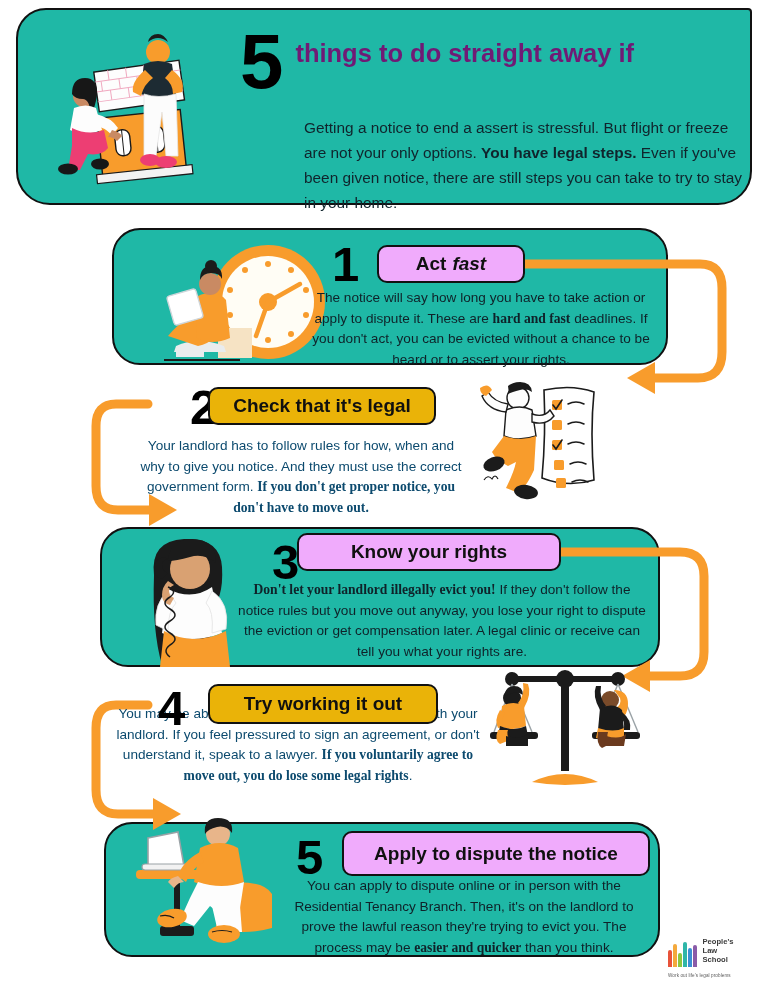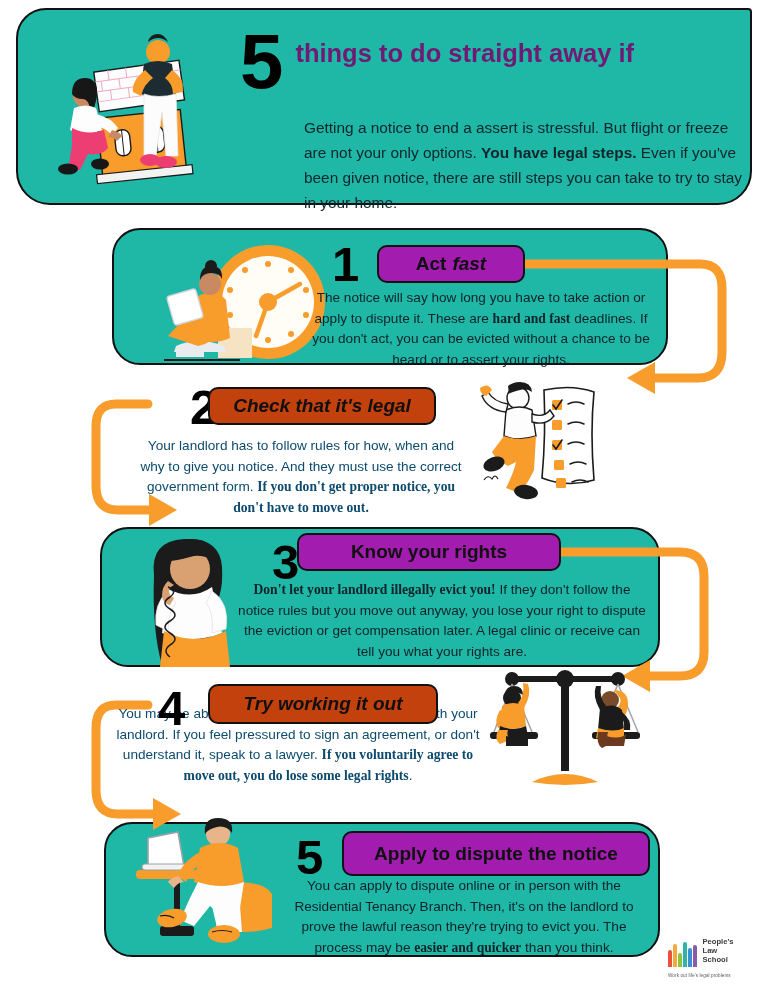--- a/index.html
+++ b/index.html
@@ -59,22 +59,22 @@
     position:absolute;
     border:2.5px solid #111;
     border-radius:10px;
     font-weight:bold;
     font-size:19px;
     color:#101010;
     display:flex;align-items:center;justify-content:center;
     box-sizing:border-box;
     z-index:6;
   }
-  .pill.orange{background:#a21caf;}
-  .pill.mint{background:#c2410c;font-style:italic;}
+  .pill.orange{background:#f0abfc;}
+  .pill.mint{background:#eab308;}
   .pill .it{font-style:italic;margin-left:6px;}
 
   
   .num{
     position:absolute;
     font-size:49px;line-height:1;font-weight:bold;color:#000;
     z-index:6;letter-spacing:-1px;
   }
 
   

